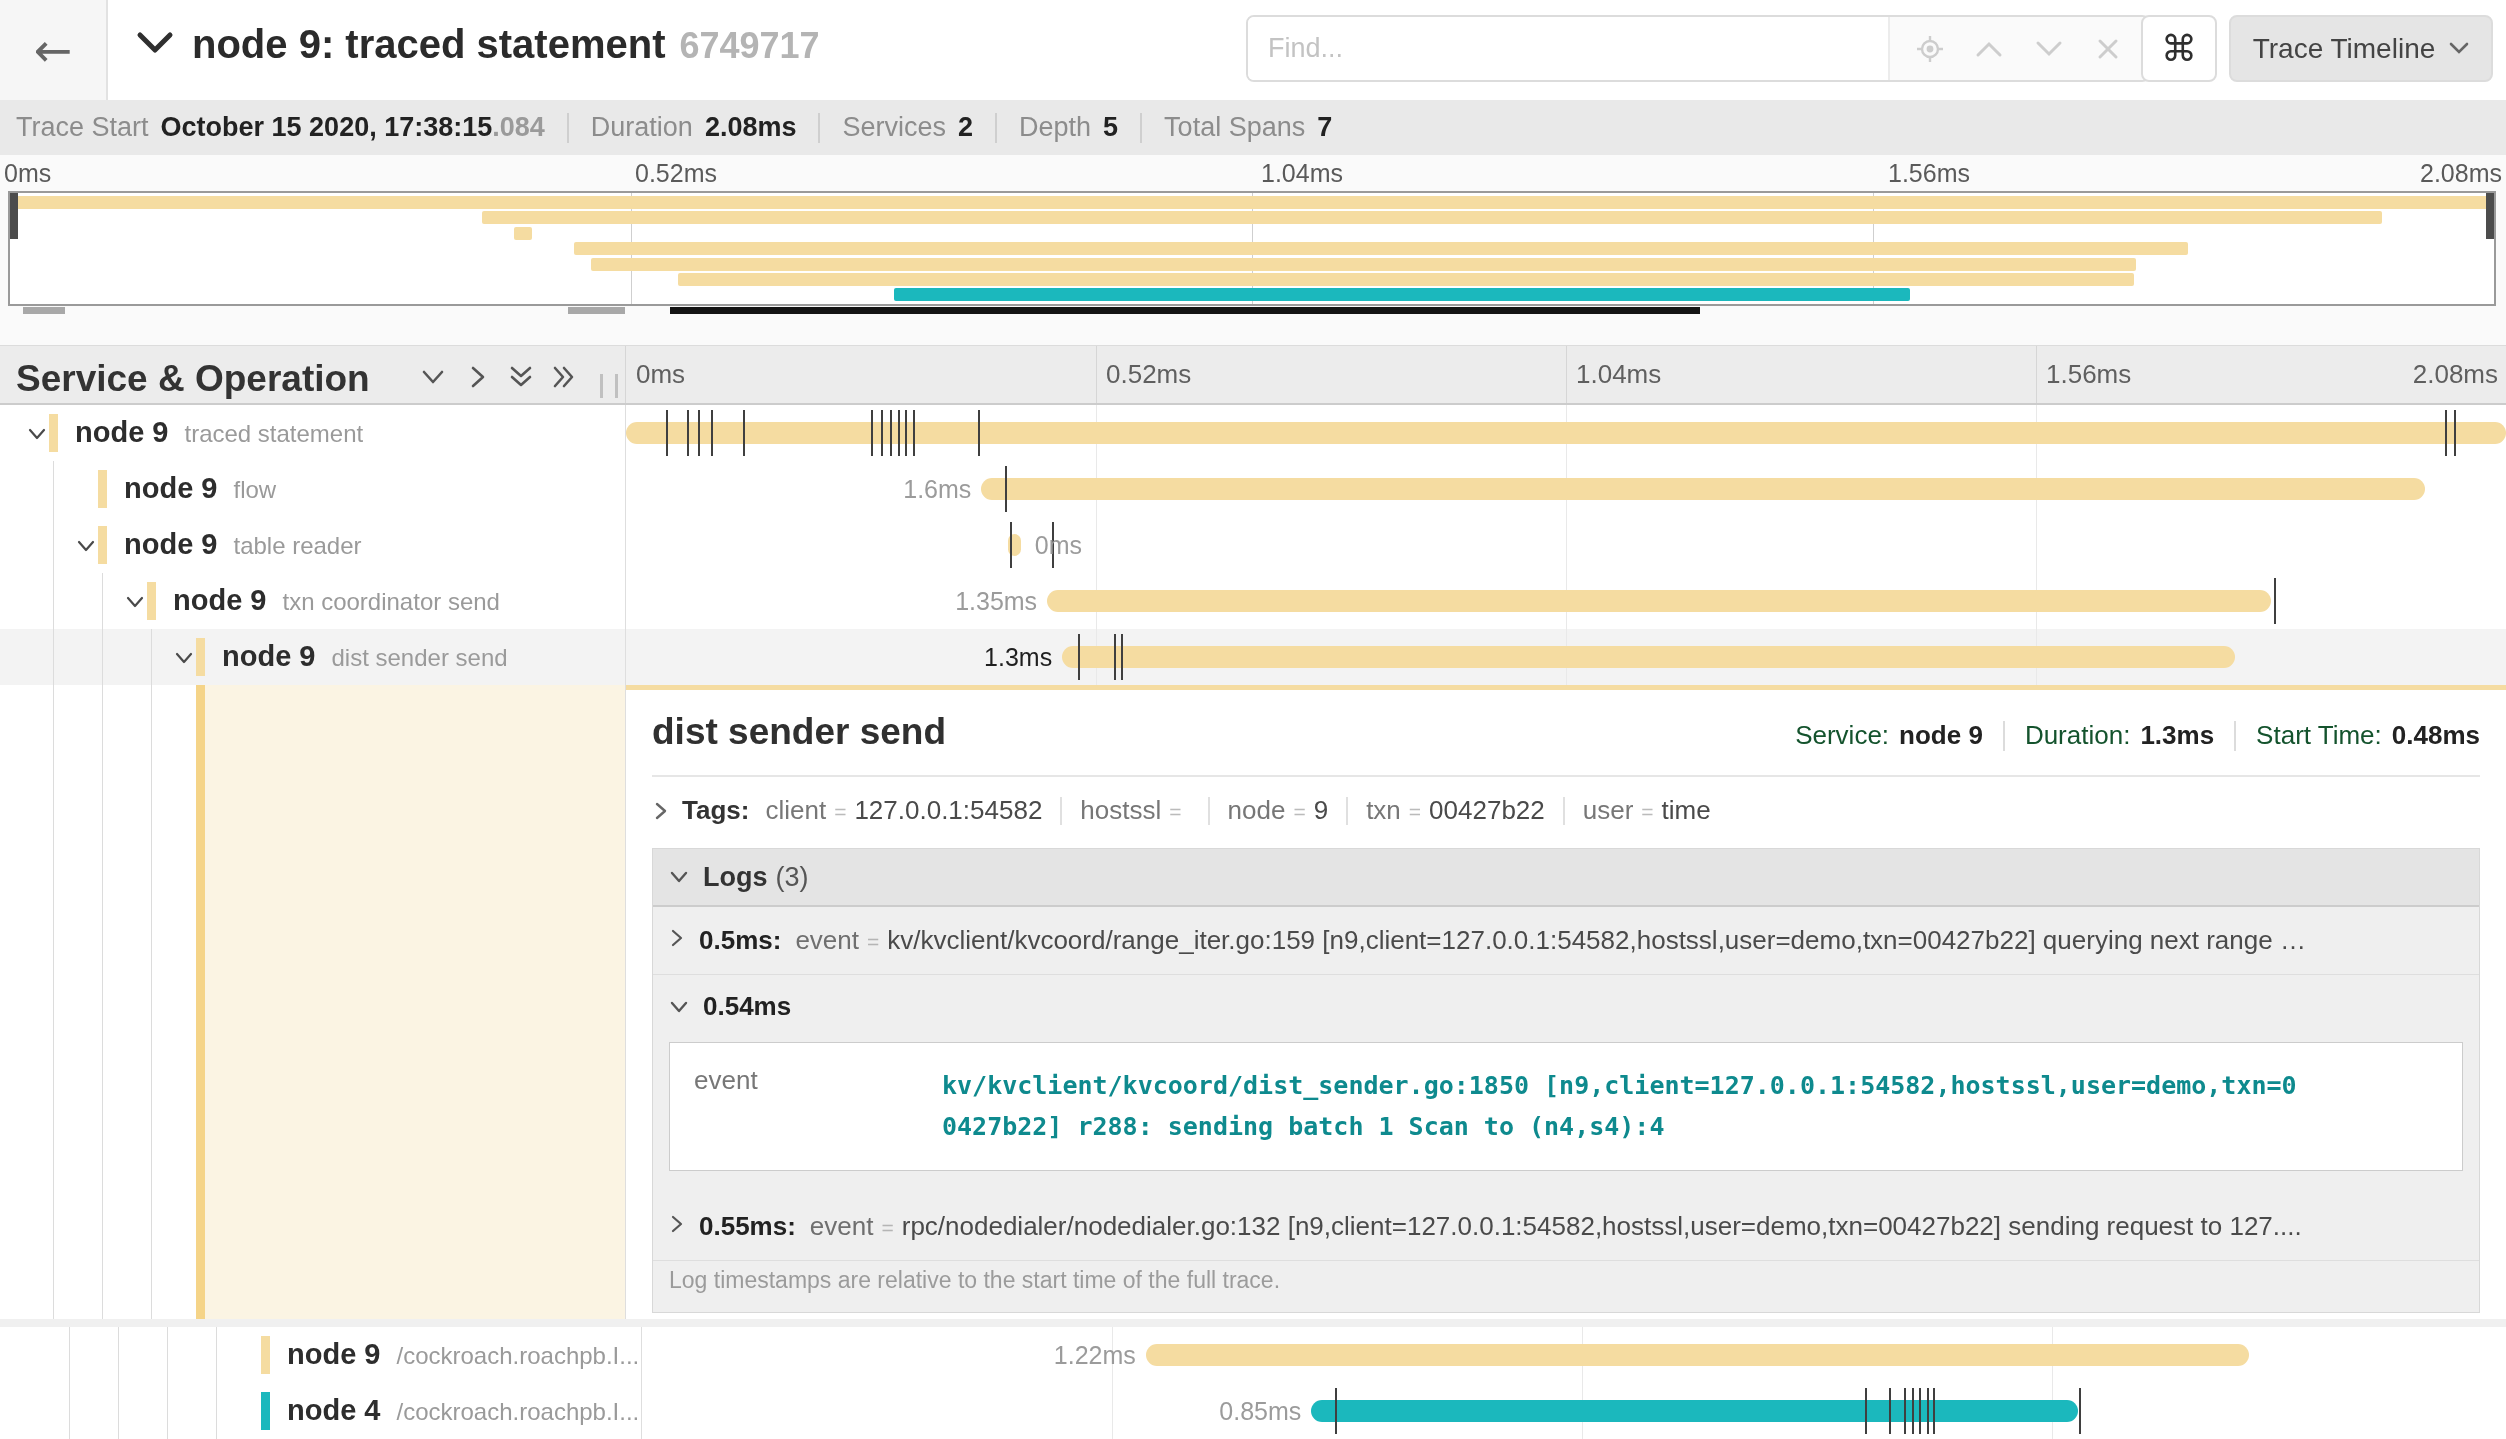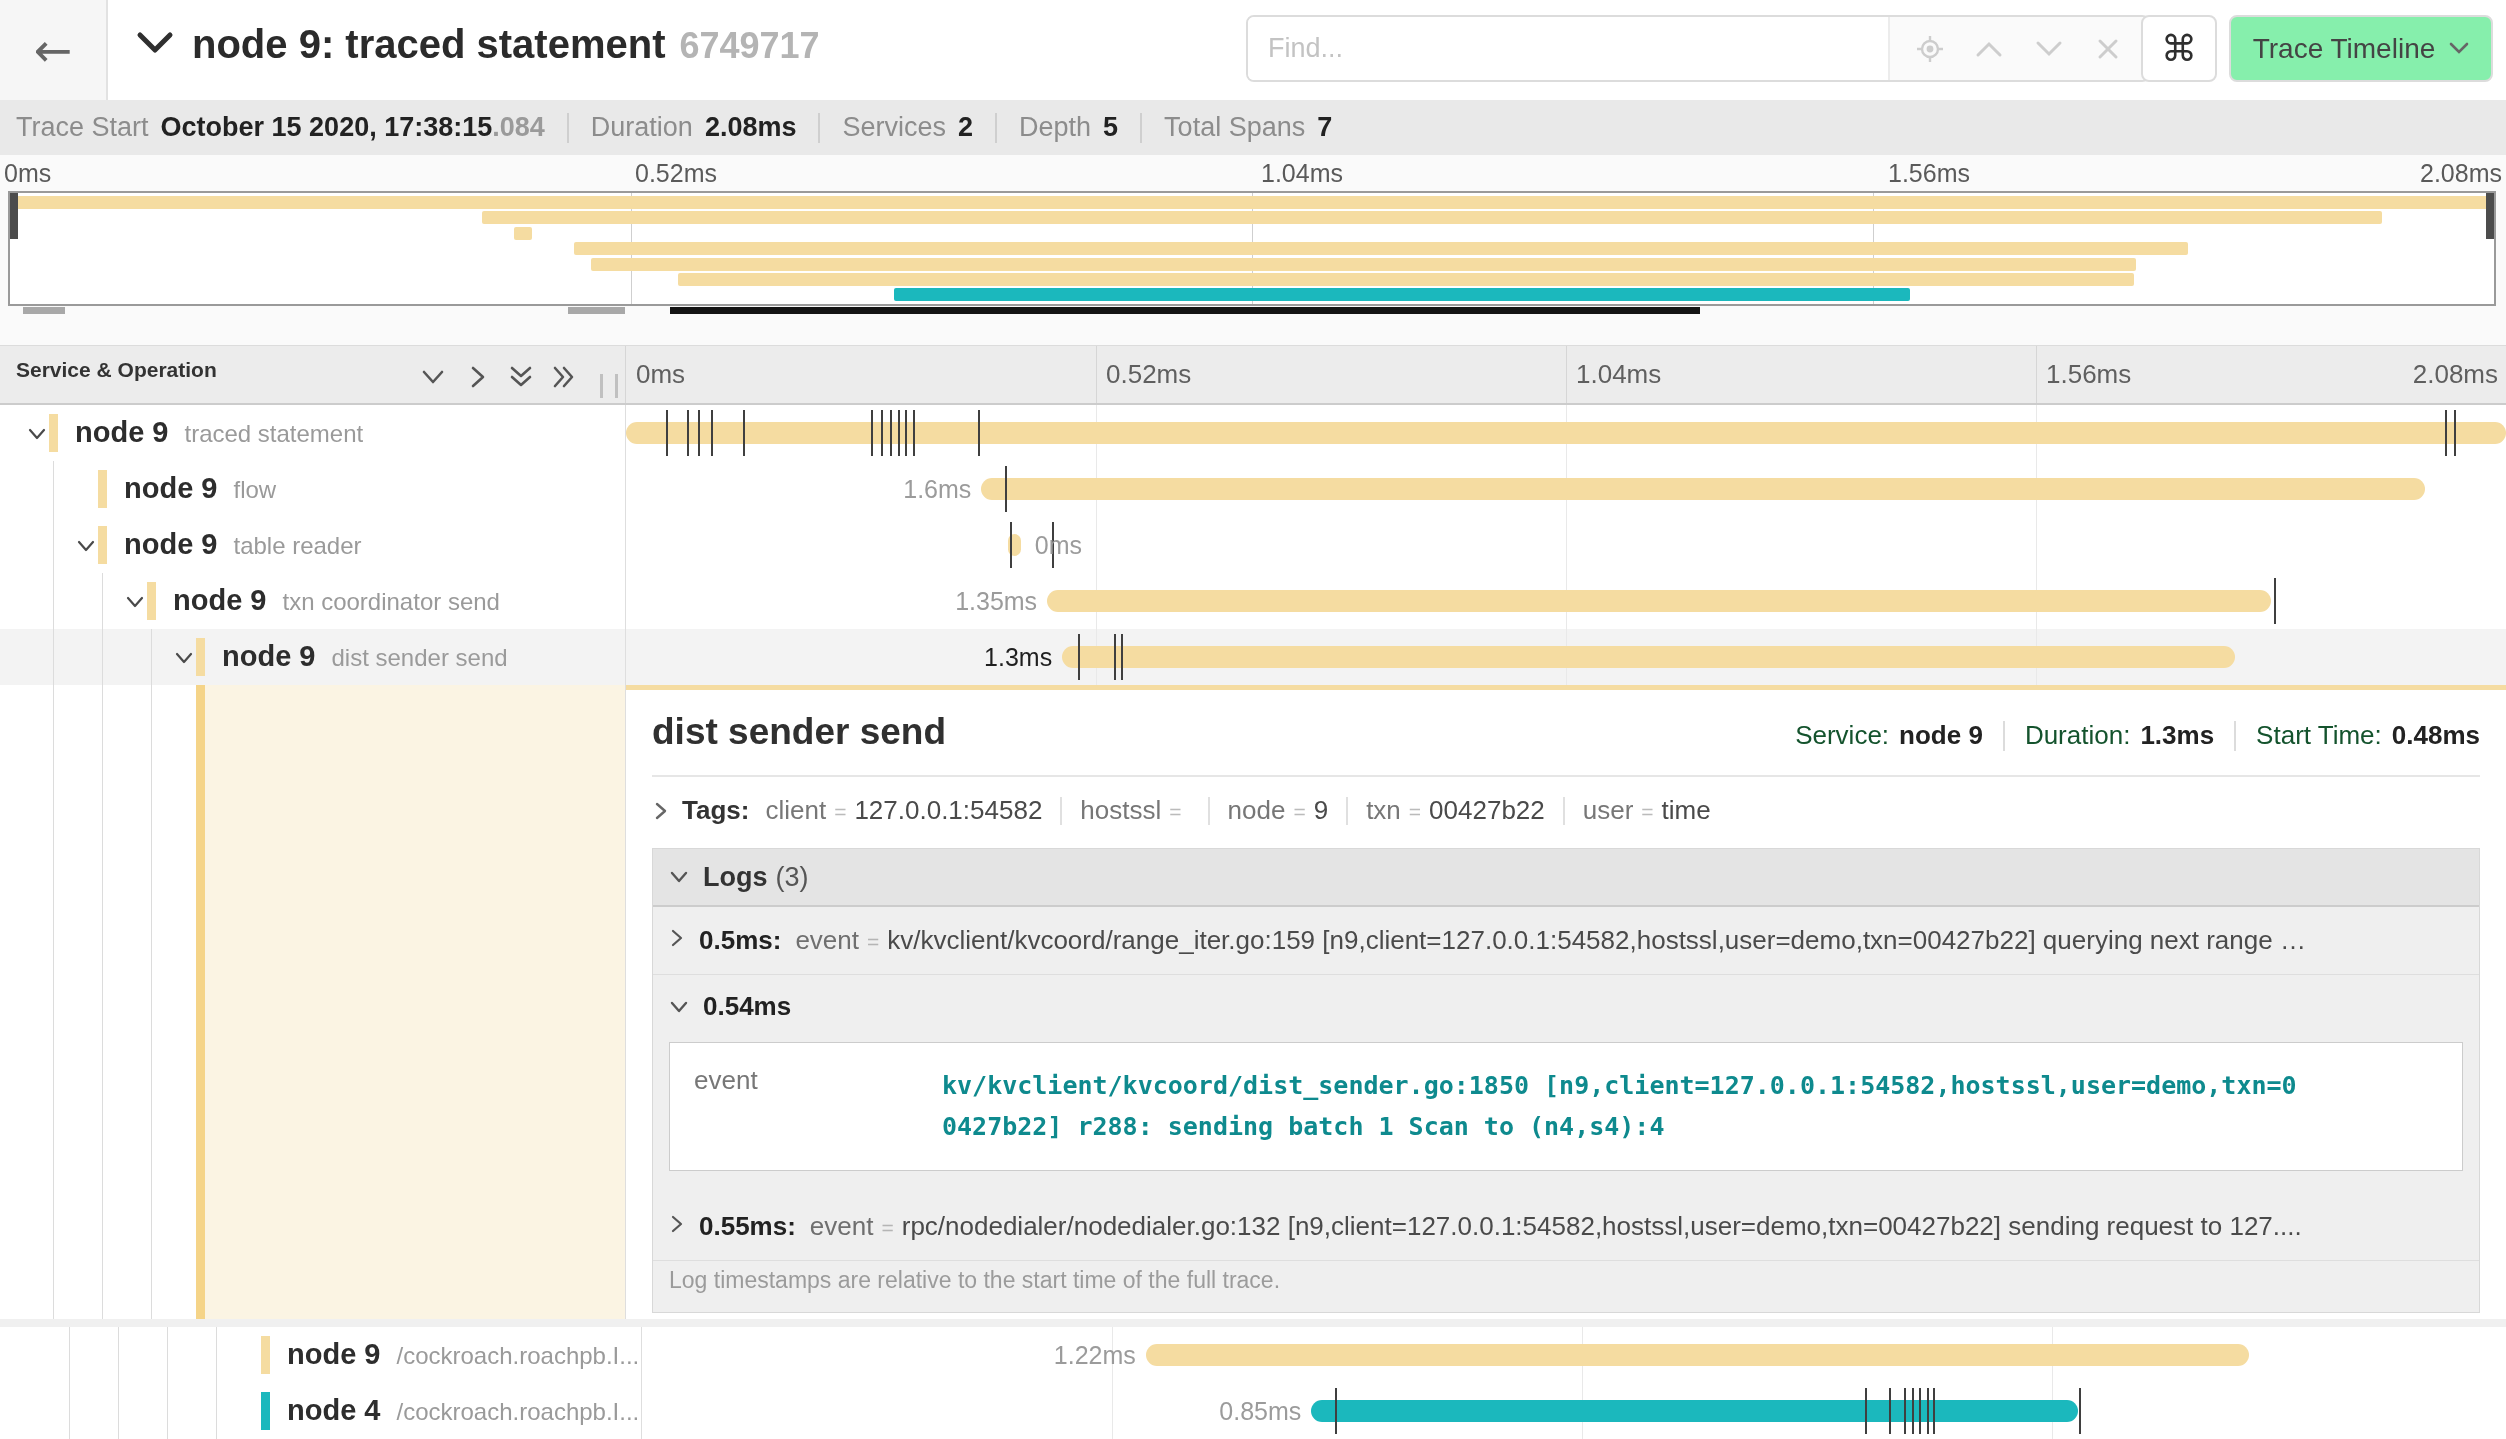--- a/index.html
+++ b/index.html
@@ -17,21 +17,21 @@
   #title-chevron{position:absolute;left:136px;top:30px;}
   #page-title{position:absolute;left:192px;top:22px;font-size:40px;font-weight:bold;color:#2b2b2b;white-space:nowrap;}
   #trace-id{font-weight:bold;color:#b4b4b4;font-size:36px;margin-left:14px;}
   #find-group{position:absolute;left:1246px;top:15px;height:63px;display:flex;border:2px solid #dcdcdc;border-radius:8px;overflow:hidden;background:#fff;}
   #find-input{width:600px;border:none;outline:none;font-size:27px;padding:0 20px;color:#444;font-family:"Liberation Sans",sans-serif;}
   #find-input::placeholder{color:#c3c3c3;}
   #find-suffix{width:238px;background:#fafafa;border-left:2px solid #ececec;display:flex;align-items:center;justify-content:space-around;padding:0 10px;}
   .suffix-ic{width:30px;height:30px;display:flex;align-items:center;justify-content:center;cursor:pointer;}
   #kbd-btn{position:absolute;left:2141px;top:15px;width:72px;height:63px;border:2px solid #dcdcdc;border-radius:8px;background:#fff;
     display:flex;align-items:center;justify-content:center;font-size:36px;color:#2f2f2f;cursor:pointer;}
-  #view-select{position:absolute;left:2229px;top:15px;width:260px;height:63px;border:2px solid #dcdcdc;border-radius:8px;background:#86efac;
+  #view-select{position:absolute;left:2229px;top:15px;width:260px;height:63px;border:2px solid #dcdcdc;border-radius:8px;background:#e5e5e5;
     display:flex;align-items:center;justify-content:center;gap:14px;font-size:28px;color:#444;cursor:pointer;}
 
   
   #infobar{position:absolute;left:0;top:100px;width:2506px;height:55px;background:#e9e9e9;display:flex;align-items:center;padding-left:16px;box-sizing:border-box;font-size:27px;}
   .info-item{display:flex;align-items:center;white-space:nowrap;}
   .info-label{color:#8c8c8c;margin-right:12px;}
   .info-value{color:#222;font-weight:bold;}
   .info-suffix{color:#9a9a9a;font-weight:bold;}
   .info-sep{width:2px;height:30px;background:#cfcfcf;margin:0 22px;}
 
@@ -39,21 +39,21 @@
   #minimap-zone{position:absolute;left:0;top:155px;width:2506px;height:190px;background:#fafafa;}
   .mm-label{position:absolute;top:4px;font-size:25px;color:#5a5a5a;}
   #mm-canvas{position:absolute;left:8px;top:36px;width:2488px;height:115px;background:#fff;border:2px solid #9a9a9a;box-sizing:border-box;}
   .mm-grid{position:absolute;top:0;bottom:0;width:1px;background:#cfcfcf;}
   .mm-bar{position:absolute;height:13px;border-radius:2px;}
   .mm-scrub{position:absolute;width:8px;height:46px;top:0;background:#4c4c4c;}
   .mm-mark{position:absolute;top:152px;height:7px;}
 
   
   #grid-header{position:absolute;left:0;top:345px;width:2506px;height:60px;background:#ececec;border-top:1px solid #dcdcdc;border-bottom:2px solid #cccccc;box-sizing:border-box;}
-  #svc-op-label{position:absolute;left:16px;top:12px;font-size:21px;font-weight:bold;color:#333;}
+  #svc-op-label{position:absolute;left:16px;top:12px;font-size:37px;font-weight:bold;color:#333;}
   .hdr-ic{position:absolute;top:16px;width:30px;height:30px;cursor:pointer;}
   #splitter-grip{position:absolute;left:600px;top:28px;width:12px;height:24px;border-left:3px solid #c0c0c0;border-right:3px solid #c0c0c0;cursor:col-resize;}
   .ruler-label{position:absolute;top:13px;font-size:26px;color:#5f5f5f;}
   .hdr-grid{position:absolute;top:0;bottom:0;width:1px;background:#d6d6d6;}
 
   
   #rows-top{position:absolute;left:0;top:405px;width:2506px;}
   #rows-bottom{position:absolute;left:0;top:1327px;width:2506px;padding-left:16px;}
   .span-row{position:relative;width:2506px;height:56px;background:#fff;}
   .span-row.selected{background:#f3f3f3;}

